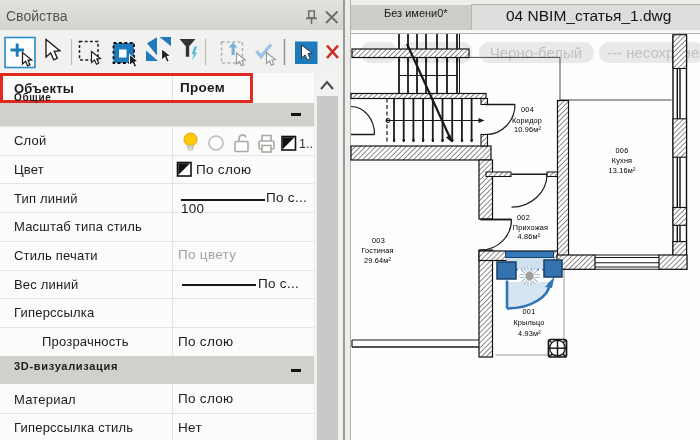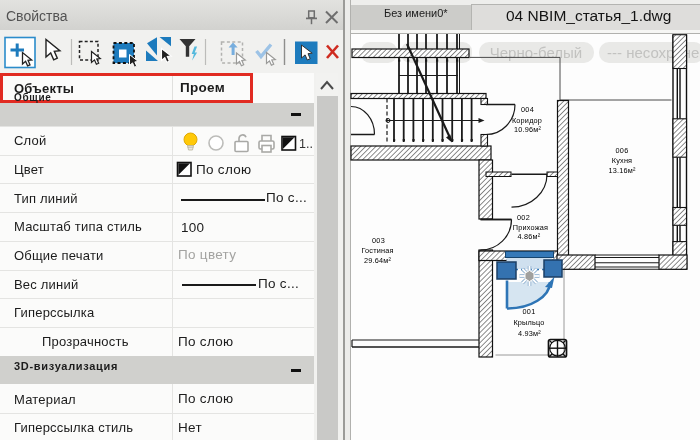--- a/index.html
+++ b/index.html
@@ -107,21 +107,21 @@
   <div class="abs" style="left:0;top:326.9px;width:314px;height:1px;background:#e4e4e2;"></div>
   <div class="abs" style="left:0;top:413px;width:314px;height:1px;background:#e4e4e2;"></div>
 
   <div class="abs" style="left:172px;top:126px;width:1px;height:229.6px;background:#e4e4e2;"></div>
   <div class="abs" style="left:172px;top:384.3px;width:1px;height:55.7px;background:#e4e4e2;"></div>
 
   <div class="abs lbl" style="left:14px;top:133px;text-align:right;">Слой</div>
   <div class="abs lbl" style="left:14px;top:162px;">Цвет</div>
   <div class="abs lbl" style="left:14px;top:190.5px;">Тип линий</div>
   <div class="abs lbl" style="left:14px;top:219px;">Масштаб типа стиль</div>
-  <div class="abs lbl" style="left:14px;top:248px;">Общие печати</div>
+  <div class="abs lbl" style="left:14px;top:248px;">Стиль печати</div>
   <div class="abs lbl" style="left:14px;top:276.5px;">Вес линий</div>
   <div class="abs lbl" style="left:14px;top:305px;">Гиперссылка</div>
   <div class="abs lbl" style="left:14px;top:334px;margin-left:28px;">Прозрачность</div>
   <div class="abs lbl" style="left:14px;top:391.5px;">Материал</div>
   <div class="abs lbl" style="left:14px;top:420px;">Гиперссылка стиль</div>
 
   <svg class="abs" style="left:176px;top:128px" width="138" height="26" viewBox="0 0 138 26">
     <circle cx="14.5" cy="11.5" r="6.5" fill="#ffc908" stroke="#e0a800" stroke-width="1"></circle>
     <path d="M11.5 17.5 l6 0 -1 4.5 -4 0 z" fill="#e8e6e0" stroke="#b9b49a" stroke-width="0.8"></path>
     <line x1="11.5" y1="19.2" x2="17.5" y2="19.2" stroke="#b9b49a" stroke-width="0.8"></line>
@@ -142,21 +142,21 @@
 
   <svg class="abs" style="left:176px;top:161px" width="18" height="17" viewBox="0 0 18 17">
     <rect x="1.5" y="1.5" width="13.5" height="13.5" fill="#fff" stroke="#111" stroke-width="1.6"></rect>
     <polygon points="2.3,2.3 14.1,2.3 2.3,14.1" fill="#111"></polygon>
   </svg>
   <div class="abs val" style="left:196px;top:161.5px;">По слою</div>
 
   <div class="abs" style="left:181px;top:198.5px;width:84px;height:2px;background:#1a1a1a;"></div>
   <div class="abs val" style="left:266px;top:190px;">По с...</div>
 
-  <div class="abs val" style="left:181px;top:220px;">100</div>
+  <div class="abs val" style="left:181px;top:201px;">100</div>
 
   <div class="abs val" style="left:178px;top:247px;color:#a3a3a1;">По цвету</div>
 
   <div class="abs" style="left:182px;top:283.5px;width:74px;height:2px;background:#1a1a1a;"></div>
   <div class="abs val" style="left:258px;top:276px;">По с...</div>
 
   <div class="abs val" style="left:178px;top:333.5px;">По слою</div>
 
   <div class="abs val" style="left:178px;top:391px;">По слою</div>
 

